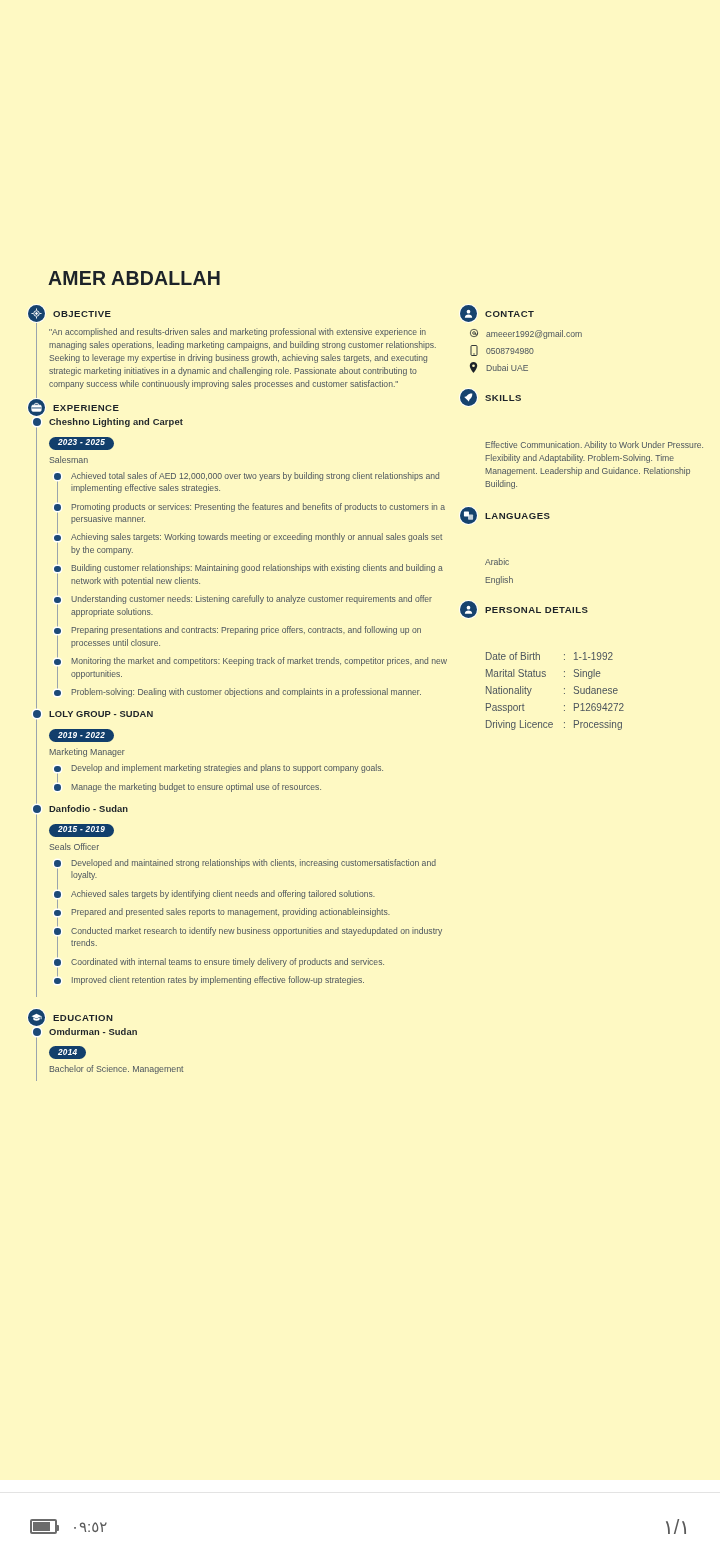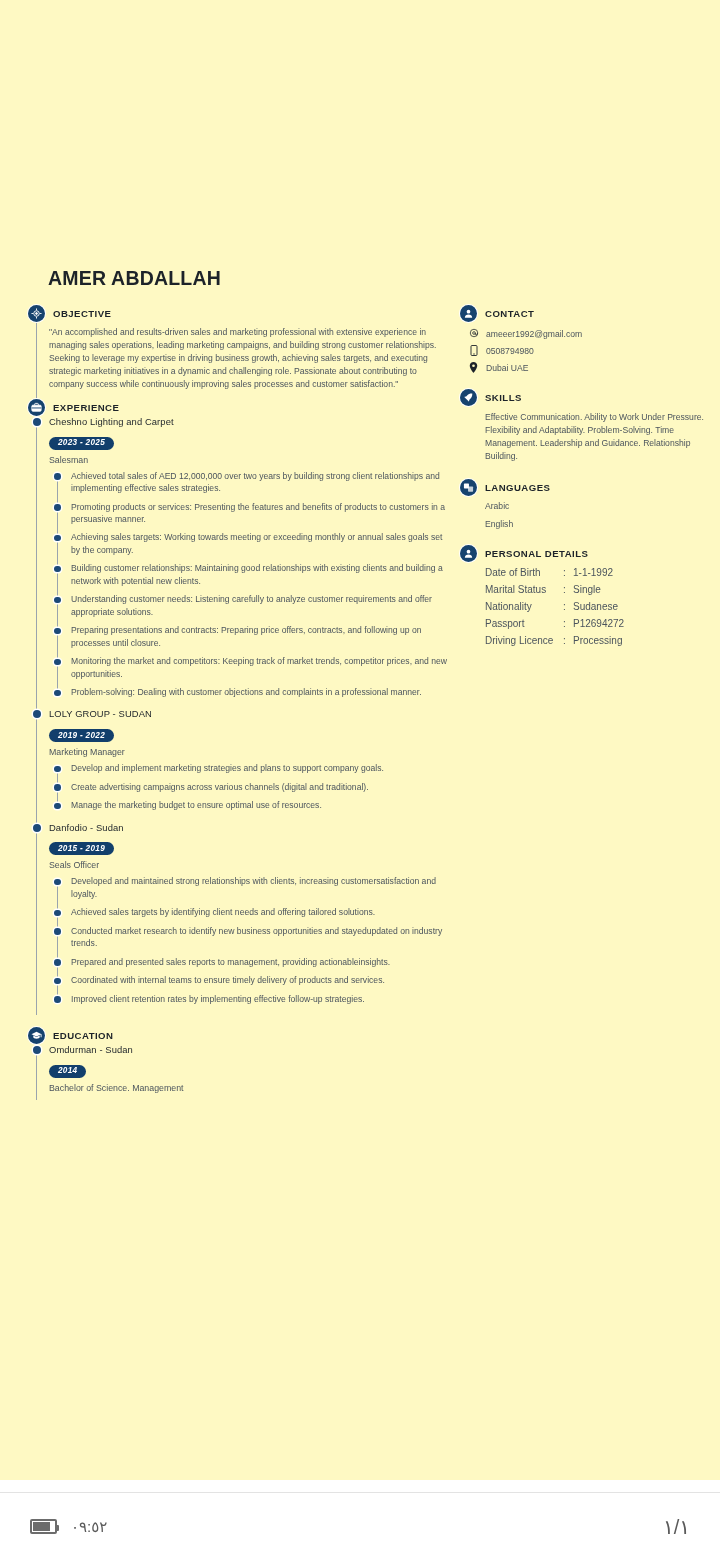--- a/index.html
+++ b/index.html
@@ -98,21 +98,21 @@
     position: absolute;
     left: -16.5px;
     top: 2px;
     width: 8px; height: 8px;
     border-radius: 50%;
     background: #1c4a78;
     box-shadow: 0 0 0 1.5px #ffffff;
   }
   .job-title {
     font-size: 9.4px;
-    font-weight: normal;
+    font-weight: bold;
     color: #1d2329;
     letter-spacing: 0.1px;
     line-height: 1.2;
     margin-bottom: 4px;
   }
   .date-badge {
     display: inline-block;
     background: #123f6c;
     color: #ffffff;
     font-size: 8.2px;
@@ -160,21 +160,21 @@
     top: 3.5px;
     width: 6.5px; height: 6.5px;
     border-radius: 50%;
     background: #1c4a78;
     box-shadow: 0 0 0 1.5px #ffffff;
   }
   .gap-md { height: 12px; }
 
   
   .r-block { margin-bottom: 16px; }
-  .r-body  { padding-left: 25px; padding-top: 5px; }
+  .r-body  { padding-left: 25px; padding-top: 5px; margin-top: 28px; }
 
   .contact-row {
     display: flex;
     align-items: flex-end;
     gap: 7px;
     margin-bottom: 5px;
     padding-left: 8px;
   }
   .c-ico {
     width: 11px; height: 12px;
@@ -311,35 +311,34 @@
               </ul>
             </div>
 
             <div class="job">
               <span class="job-dot"></span>
               <div class="job-title">LOLY GROUP - SUDAN</div>
               <div class="date-badge">2019 - 2022</div>
               <div class="job-role">Marketing Manager</div>
               <ul class="bullets">
                 <li>Develop and implement marketing strategies and plans to support company goals.</li>
-                <li>Create advertising campaigns across various channels (digital and traditional).</li>
                 <li>Manage the marketing budget to ensure optimal use of resources.</li>
               </ul>
             </div>
 
             <div class="job">
               <span class="job-dot"></span>
               <div class="job-title">Danfodio - Sudan</div>
               <div class="date-badge">2015 - 2019</div>
               <div class="job-role">Seals Officer</div>
               <ul class="bullets">
                 <li>Developed and maintained strong relationships with clients, increasing customersatisfaction and loyalty.</li>
                 <li>Achieved sales targets by identifying client needs and offering tailored solutions.</li>
+                <li>Prepared and presented sales reports to management, providing actionableinsights.</li>
                 <li>Conducted market research to identify new business opportunities and stayedupdated on industry trends.</li>
-                <li>Prepared and presented sales reports to management, providing actionableinsights.</li>
                 <li>Coordinated with internal teams to ensure timely delivery of products and services.</li>
                 <li>Improved client retention rates by implementing effective follow-up strategies.</li>
               </ul>
             </div>
 
           </div>
         </div>
 
         <div class="gap-md"></div>
 

